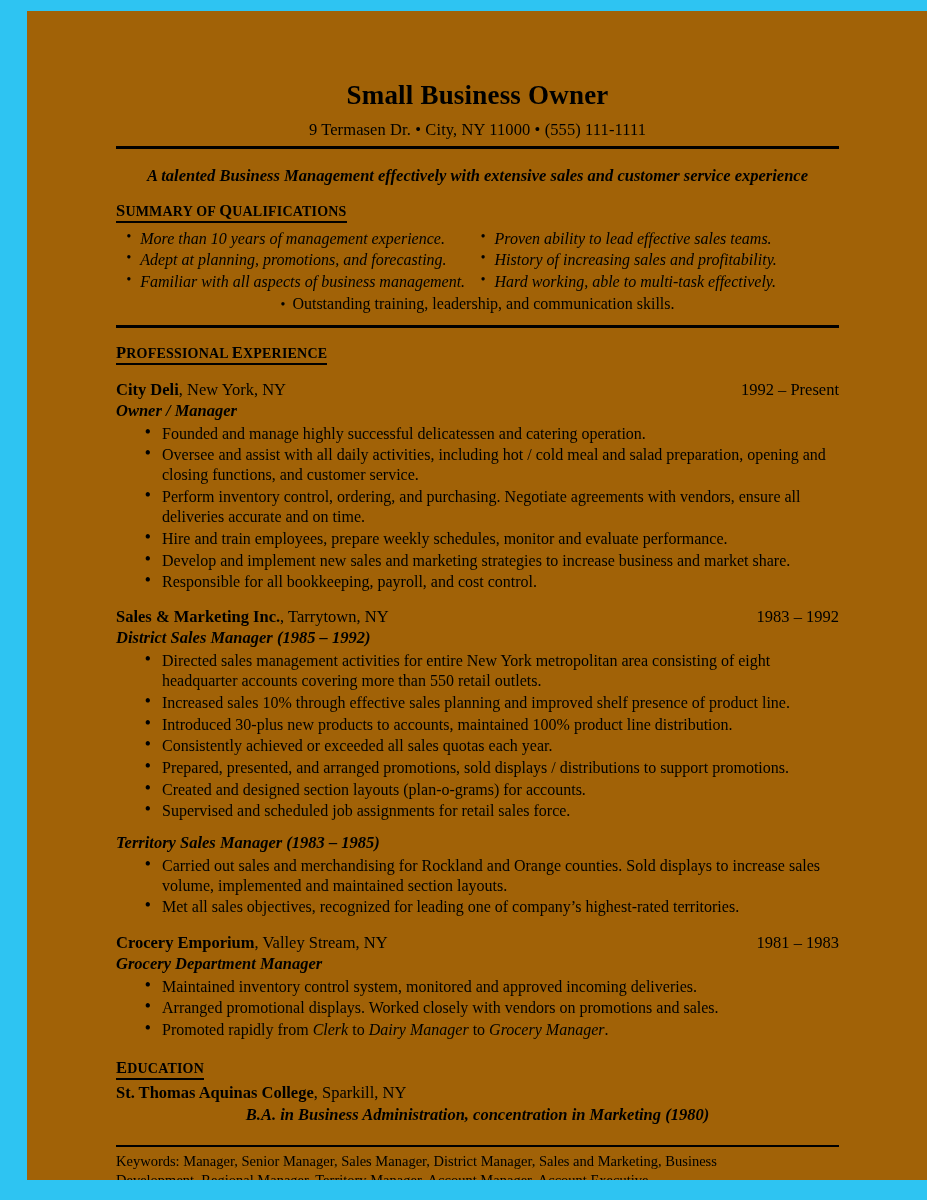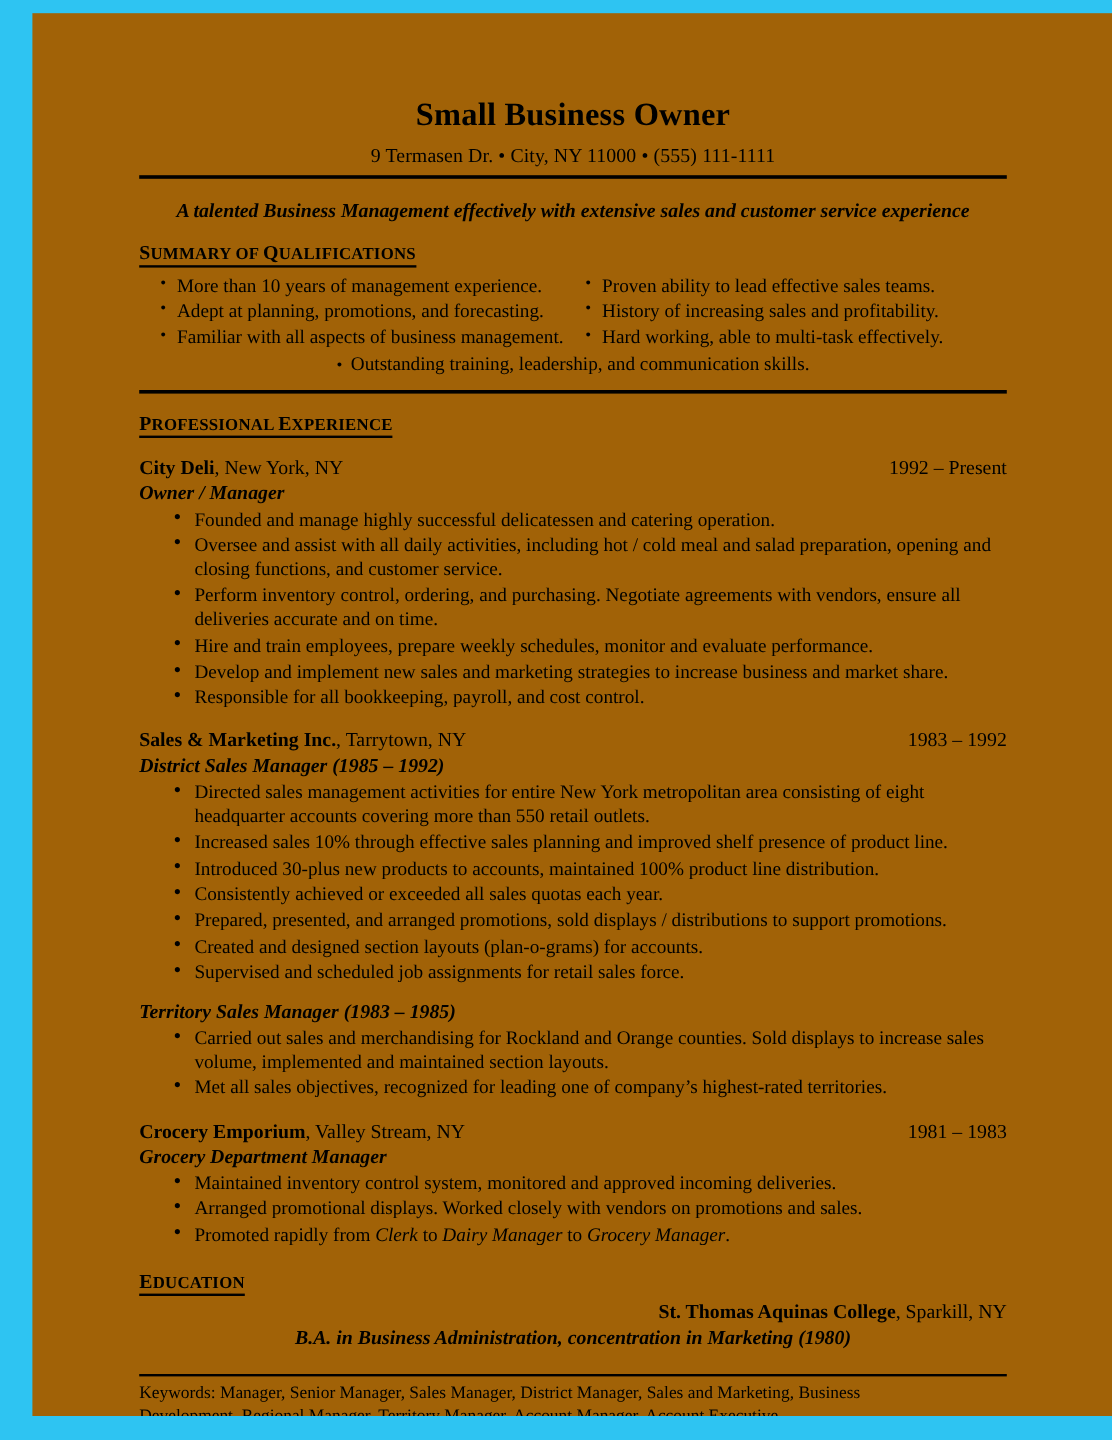--- a/index.html
+++ b/index.html
@@ -74,21 +74,22 @@
     border-bottom: 2px solid #000;
     padding-bottom: 0px;
   }
   .sc-big { font-size: 16.5px; }
   .sc-small { font-size: 14px; }
 
   
   .summary {
     margin-top: 6px;
     display: flex;
-    justify-content: flex-end;
+    justify-content: center;
+    font-style: italic;
   }
   .summary .col {
     width: 49%;
   }
   .sum-item {
     font-size: 16px;
     line-height: 1.28;
     position: relative;
     padding-left: 17px;
     margin-bottom: 1px;
@@ -159,21 +160,21 @@
     font-style: italic;
     font-weight: bold;
     font-size: 16.5px;
     margin-top: 11px;
   }
   i.em { font-style: italic; }
 
   
   .edu-block { margin-top: 18px; }
   .edu-school {
-    text-align: right;
+    text-align: left;
     font-size: 16.5px;
     margin-top: 3px;
   }
   .edu-degree {
     text-align: center;
     font-style: italic;
     font-weight: bold;
     font-size: 16.5px;
     margin-top: 2px;
   }

